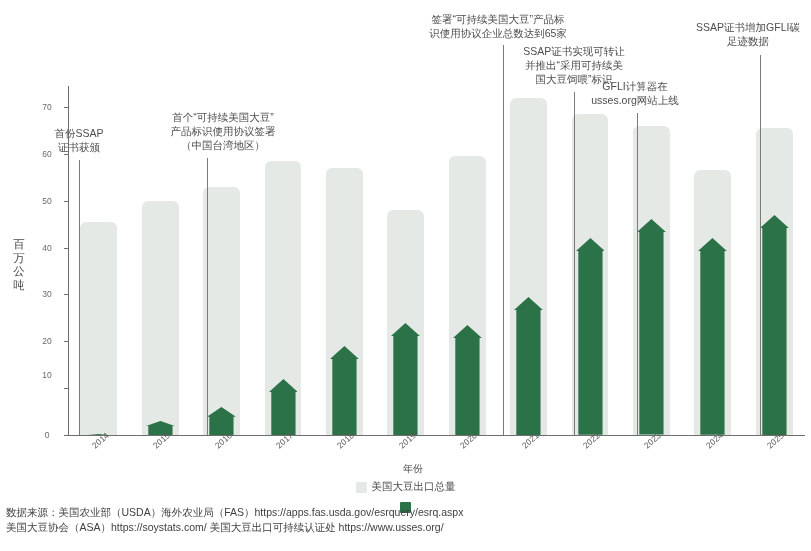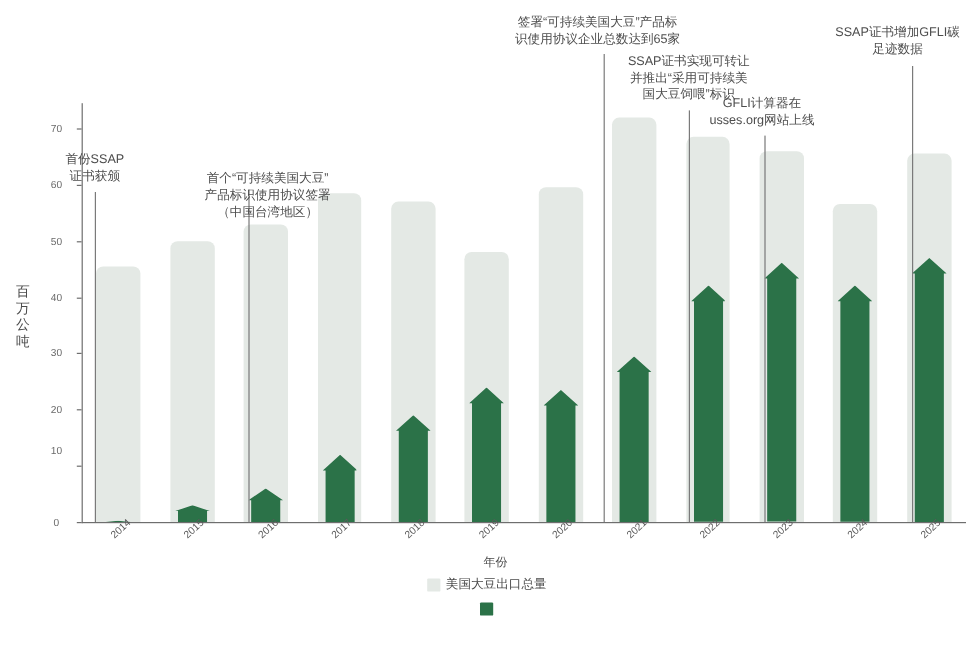--- a/index.html
+++ b/index.html
@@ -184,21 +184,21 @@
       <div class="xtick" style="left: 581.042px; top: 443px;">2022</div>
       <div class="xtick" style="left: 642.458px; top: 443px;">2023</div>
       <div class="xtick" style="left: 703.875px; top: 443px;">2024</div>
       <div class="xtick" style="left: 765.292px; top: 443px;">2025</div>
     </div>
   <div id="annos">
       <div class="anno-line" style="left: 79px; top: 160px; height: 275px;"></div>
       <div class="anno-text" style="left: 36px; top: 126px; width: 86px;">首份SSAP
 证书获颁</div>
       <div class="anno-line" style="left: 207px; top: 158px; height: 277px;"></div>
-      <div class="anno-text" style="left: 126px; top: 110px; width: 194px; margin-top: 32px;">首个“可持续美国大豆”
+      <div class="anno-text" style="left: 126px; top: 110px; width: 194px;">首个“可持续美国大豆”
 产品标识使用协议签署
 （中国台湾地区）</div>
       <div class="anno-line" style="left: 503px; top: 45px; height: 390px;"></div>
       <div class="anno-text" style="left: 396px; top: 12px; width: 204px;">签署“可持续美国大豆”产品标
 识使用协议企业总数达到65家</div>
       <div class="anno-line" style="left: 574px; top: 92px; height: 343px;"></div>
       <div class="anno-text" style="left: 500px; top: 44px; width: 148px;">SSAP证书实现可转让
 并推出“采用可持续美
 国大豆饲喂”标识</div>
       <div class="anno-line" style="left: 637px; top: 113px; height: 322px;"></div>
@@ -215,15 +215,17 @@
       <div class="legend-item">
         <span class="legend-swatch" style="background: rgb(228, 233, 229);"></span>
         <span>美国大豆出口总量</span>
       </div>
       <div class="legend-item">
         <span class="legend-swatch" style="background: rgb(43, 114, 72);"></span>
       </div>
     </div>
 
   <div class="footer">
+    <div>数据来源：美国农业部（USDA）海外农业局（FAS）https://apps.fas.usda.gov/esrquery/esrq.aspx</div>
+    <div>美国大豆协会（ASA）https://soystats.com/ 美国大豆出口可持续认证处 https://www.usses.org/</div>
   </div>
 
 </div>
 
 </body></html>

